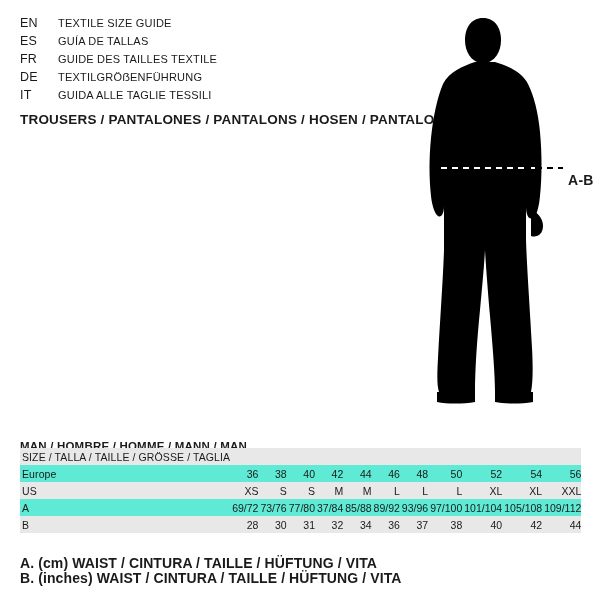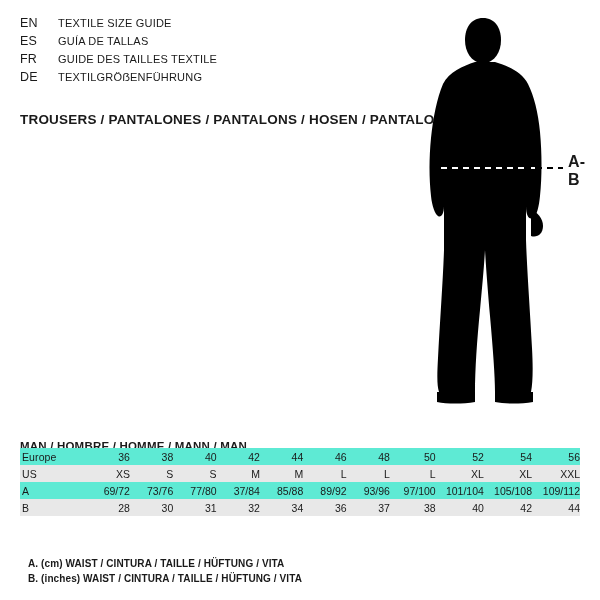--- a/index.html
+++ b/index.html
@@ -61,24 +61,25 @@
     top: 10px;
     width: 190px;
     height: 400px;
   }
   .figure-svg {
     display: block;
   }
   .ab-label {
     position: absolute;
     left: 163px;
-    top: 143px;
-    font-size: 16px;
+    top: 162px;
+    font-size: 14px;
     font-weight: bold;
     letter-spacing: 0.3px;
+    text-align: center;
   }
 
   
   .man-line {
     position: absolute;
     left: 20px;
     top: 440px;
     font-size: 11.5px;
     font-weight: bold;
     letter-spacing: 0.2px;
@@ -111,23 +112,23 @@
   }
   .val-cell {
     width: 52px;
     text-align: right;
     padding-left: 2px !important;
     margin-left: 23px;
   }
 
   .footnotes {
     position: absolute;
-    left: 28px;
+    left: 20px;
     top: 556px;
-    font-size: 10px;
+    font-size: 14px;
     line-height: 15px;
     letter-spacing: 0.1px;
   }
   .footnote {
     font-weight: bold;
   }
 </style>
 </head>
 <body>
 
@@ -142,20 +143,24 @@
       <span class="lang-code">ES</span>
       <span class="lang-text">GUÍA DE TALLAS</span>
     </div>
     <div class="lang-row">
       <span class="lang-code">FR</span>
       <span class="lang-text">GUIDE DES TAILLES TEXTILE</span>
     </div>
     <div class="lang-row">
       <span class="lang-code">DE</span>
       <span class="lang-text">TEXTILGRÖẞENFÜHRUNG</span>
+    </div>
+    <div class="lang-row">
+      <span class="lang-code">IT</span>
+      <span class="lang-text">GUIDA ALLE TAGLIE TESSILI</span>
     </div>
   </div>
 
   <div class="product-line">TROUSERS / PANTALONES / PANTALONS / HOSEN / PANTALONI</div>
 
   <div class="figure-wrap">
     <svg class="figure-svg" width="190" height="400" viewBox="0 0 190 400">
 
       <path d="M78 8 C66 8 60 18 60 30 C60 42 66 52 78 54 C90 52 96 42 96 30 C96 18 90 8 78 8 Z" fill="#000000"></path>
 
@@ -194,20 +199,34 @@
       <line x1="36" y1="158" x2="158" y2="158" stroke="#ffffff" stroke-width="2" stroke-dasharray="6 5"></line>
       <line x1="120" y1="158" x2="158" y2="158" stroke="#000000" stroke-width="2" stroke-dasharray="6 5"></line>
     </svg>
     <div class="ab-label">A-B</div>
   </div>
 
   <div class="man-line">MAN / HOMBRE / HOMME / MANN / MAN</div>
 
   <table class="size-table">
     <tbody>
+      <tr class="row-shaded">
+        <td class="lbl-cell">SIZE / TALLA / TAILLE / GRÖSSE / TAGLIA</td>
+        <td class="val-cell"></td>
+        <td class="val-cell"></td>
+        <td class="val-cell"></td>
+        <td class="val-cell"></td>
+        <td class="val-cell"></td>
+        <td class="val-cell"></td>
+        <td class="val-cell"></td>
+        <td class="val-cell"></td>
+        <td class="val-cell"></td>
+        <td class="val-cell"></td>
+        <td class="val-cell"></td>
+      </tr>
       <tr class="row-plain">
         <td class="lbl-cell">Europe</td>
         <td class="val-cell">36</td>
         <td class="val-cell">38</td>
         <td class="val-cell">40</td>
         <td class="val-cell">42</td>
         <td class="val-cell">44</td>
         <td class="val-cell">46</td>
         <td class="val-cell">48</td>
         <td class="val-cell">50</td>

